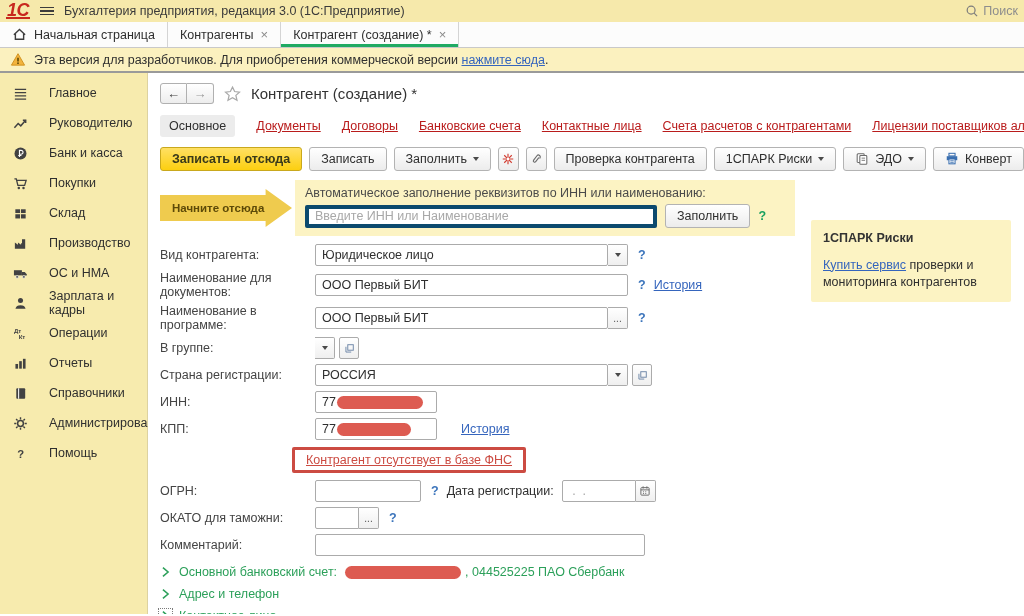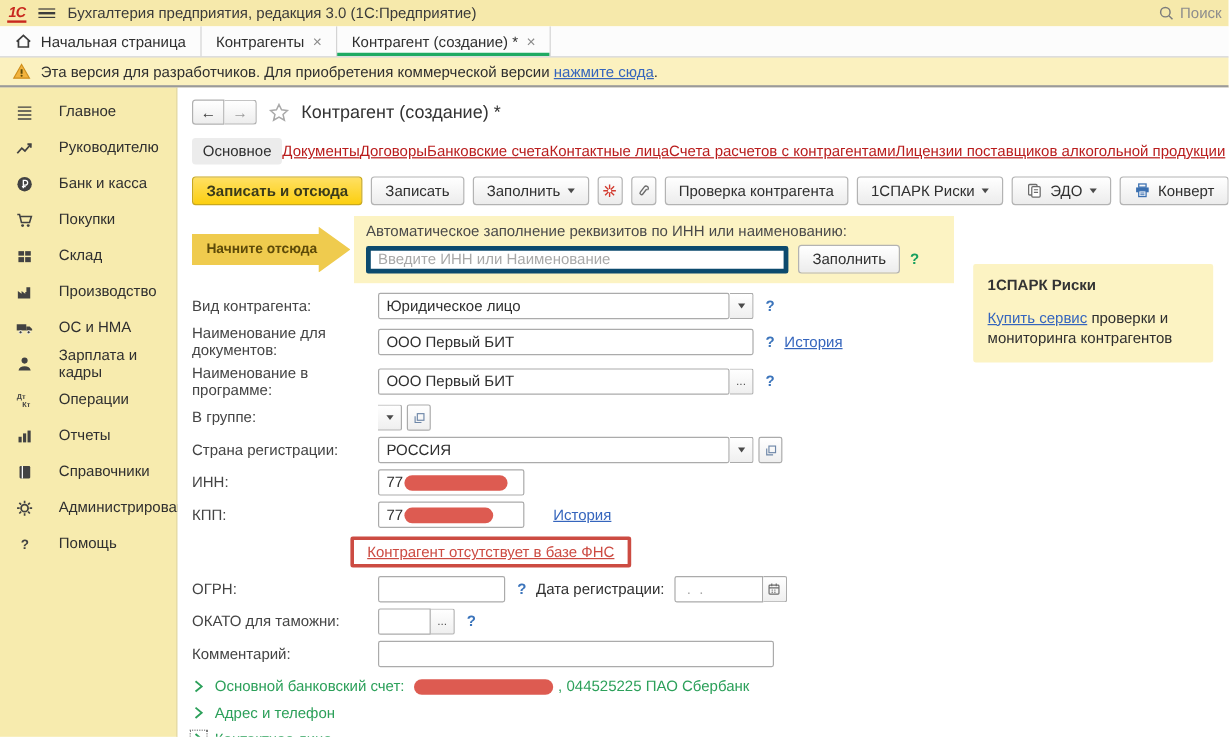--- a/index.html
+++ b/index.html
@@ -4,21 +4,21 @@
 <style>
   * { margin:0; padding:0; box-sizing:border-box; }
   html,body { width:1024px; height:616px; }
   .app {
     width:1024px; height:616px; position:relative; overflow:hidden;
     font-family:"Liberation Sans", sans-serif; font-size:12.5px; color:#2f2f2f;
     background:#fff;
   }
   
   .topbar { height:22px; background:#f6e9ab; display:flex; align-items:center; padding:0 6px; gap:10px; }
-  .logo { color:#c8281e; font-weight:bold; font-style:italic; font-size:12px; letter-spacing:-.5px;
+  .logo { color:#c8281e; font-weight:bold; font-style:italic; font-size:18px; letter-spacing:-.5px;
           border-bottom:2px solid #c8281e; line-height:13px; padding:0 1px; }
   .burger { display:flex; flex-direction:column; gap:2px; cursor:pointer; }
   .burger i { display:block; width:14px; height:1.6px; background:#3c3c3c; }
   .app-title { color:#3a3a3a; }
   .search { margin-left:auto; display:flex; align-items:center; gap:4px; color:#8d8d8d; white-space:nowrap; }
   
   .tabbar { height:26px; background:#fcfcfc; border-bottom:1px solid #c9c9c9; display:flex; align-items:stretch; }
   .tab { display:flex; align-items:center; gap:7px; padding:0 12px; border-right:1px solid #d4d4d4; cursor:pointer; }
   .tab.active { box-shadow: inset 0 -3px 0 #1faa63; }
   .tab .x { color:#8a8a8a; font-size:13px; line-height:1; }
@@ -33,21 +33,21 @@
   .main { flex:1; position:relative; padding:10px 0 0 12px; background:#fff; overflow:hidden; }
   
   .pagehead { display:flex; align-items:center; gap:9px; }
   .navbtns { display:flex; }
   .navbtn { width:27px; height:21px; border:1px solid #b0b0b0; background:linear-gradient(#fff,#ededed);
             display:flex; align-items:center; justify-content:center; font-size:13px; cursor:pointer; }
   .navbtn.back { border-radius:3px 0 0 3px; color:#3f3f3f; }
   .navbtn.fwd  { border-radius:0 3px 3px 0; border-left:none; color:#9a9a9a; }
   .page-title { font-size:15px; color:#333; }
   
-  .navlinks { display:flex; align-items:center; margin-top:11px; }
+  .navlinks { display:flex; align-items:center; gap:21px; margin-top:11px; }
   .navlink { color:#b91c1c; text-decoration:underline; cursor:pointer; white-space:nowrap; }
   .navlink.active { color:#2f2f2f; text-decoration:none; background:#ececec; padding:4px 9px; border-radius:3px; }
   
   .toolbar { display:flex; align-items:center; gap:7px; margin-top:10px; }
   .btn { height:24px; padding:0 11px; border:1px solid #b3b3b3; border-radius:3px;
          background:linear-gradient(#fff,#ececec); display:inline-flex; align-items:center; gap:6px;
          font-size:12.5px; color:#2f2f2f; cursor:pointer; white-space:nowrap; }
   .btn.primary { background:linear-gradient(#ffe063,#fccf10); border-color:#c9a81d; font-weight:bold; color:#3a3a1a; }
   .btn.iconbtn { width:28px; padding:0; justify-content:center; }
   .caret { width:0; height:0; border-left:3.5px solid transparent; border-right:3.5px solid transparent; border-top:4.5px solid #4a4a4a; }

